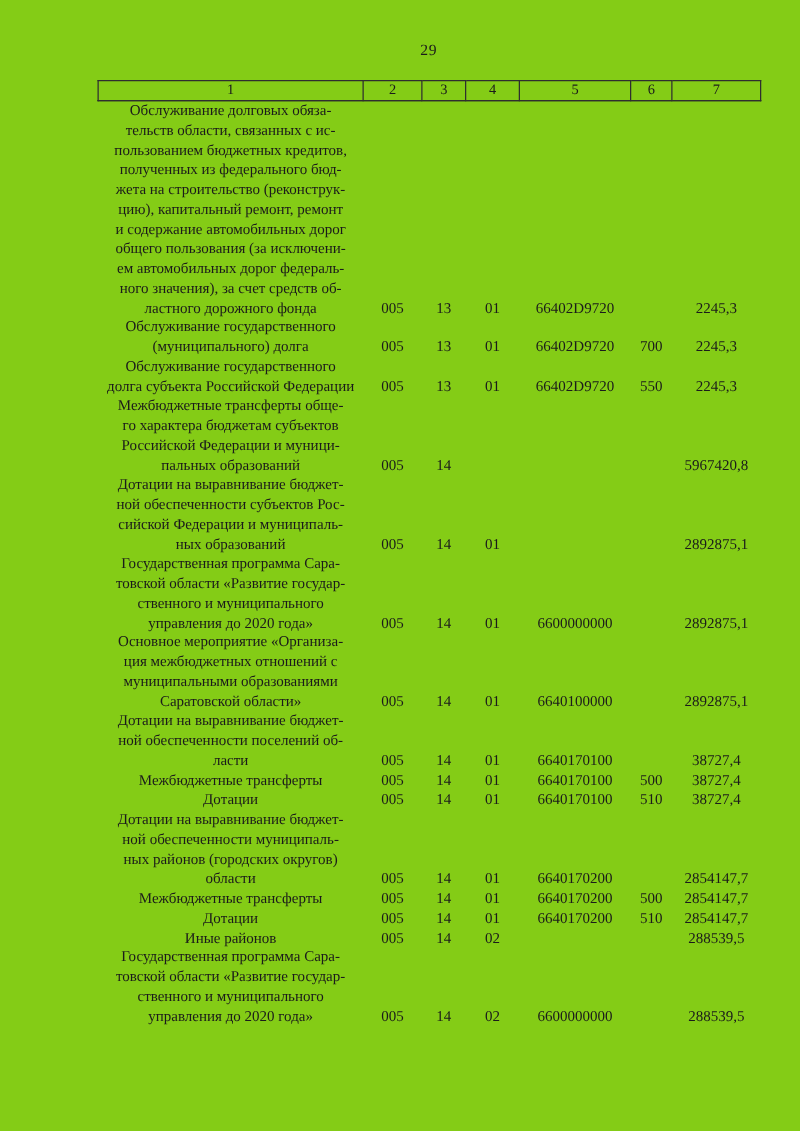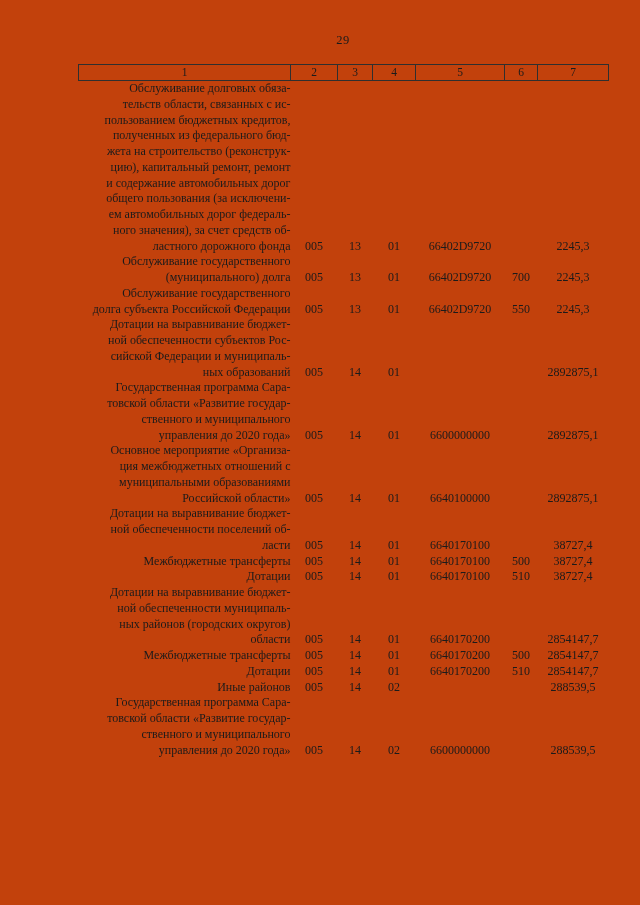--- a/index.html
+++ b/index.html
@@ -5,21 +5,21 @@
   html, body {
     margin: 0;
     padding: 0;
     background: #e9e9e9;
   }
   .page {
     position: relative;
     width: 640px;
     height: 905px;
     margin: 0 auto;
-    background: #c2410c;
+    background: #84cc16;
     font-family: "Liberation Serif", serif;
     color: #1b1b1b;
     overflow: hidden;
   }
   .page-number {
     position: absolute;
     top: 33px;
     left: 78px;
     width: 530px;
     text-align: center;
@@ -46,21 +46,21 @@
     vertical-align: middle;
   }
   table.budget td {
     vertical-align: bottom;
     padding: 0;
     font-size: 12px;
     line-height: 15.75px;
   }
   td.name {
     white-space: pre-line;
-    text-align: right;
+    text-align: center;
     padding-right: 2px;
   }
   td.c {
     text-align: center;
   }
   td.amt {
     text-align: center;
     padding-right: 4px;
   }
 </style>
@@ -127,20 +127,32 @@
           <td class="name">Обслуживание государственного
 долга субъекта Российской Федерации</td>
           <td class="c">005</td>
           <td class="c">13</td>
           <td class="c">01</td>
           <td class="c">66402D9720</td>
           <td class="c">550</td>
           <td class="amt">2245,3</td>
         </tr>
         <tr>
+          <td class="name">Межбюджетные трансферты обще-
+го характера бюджетам субъектов
+Российской Федерации и муници-
+пальных образований</td>
+          <td class="c">005</td>
+          <td class="c">14</td>
+          <td class="c"></td>
+          <td class="c"></td>
+          <td class="c"></td>
+          <td class="amt">5967420,8</td>
+        </tr>
+        <tr>
           <td class="name">Дотации на выравнивание бюджет-
 ной обеспеченности субъектов Рос-
 сийской Федерации и муниципаль-
 ных образований</td>
           <td class="c">005</td>
           <td class="c">14</td>
           <td class="c">01</td>
           <td class="c"></td>
           <td class="c"></td>
           <td class="amt">2892875,1</td>
@@ -154,21 +166,21 @@
           <td class="c">14</td>
           <td class="c">01</td>
           <td class="c">6600000000</td>
           <td class="c"></td>
           <td class="amt">2892875,1</td>
         </tr>
         <tr>
           <td class="name">Основное мероприятие «Организа-
 ция межбюджетных отношений с
 муниципальными образованиями
-Российской области»</td>
+Саратовской области»</td>
           <td class="c">005</td>
           <td class="c">14</td>
           <td class="c">01</td>
           <td class="c">6640100000</td>
           <td class="c"></td>
           <td class="amt">2892875,1</td>
         </tr>
         <tr>
           <td class="name">Дотации на выравнивание бюджет-
 ной обеспеченности поселений об-

